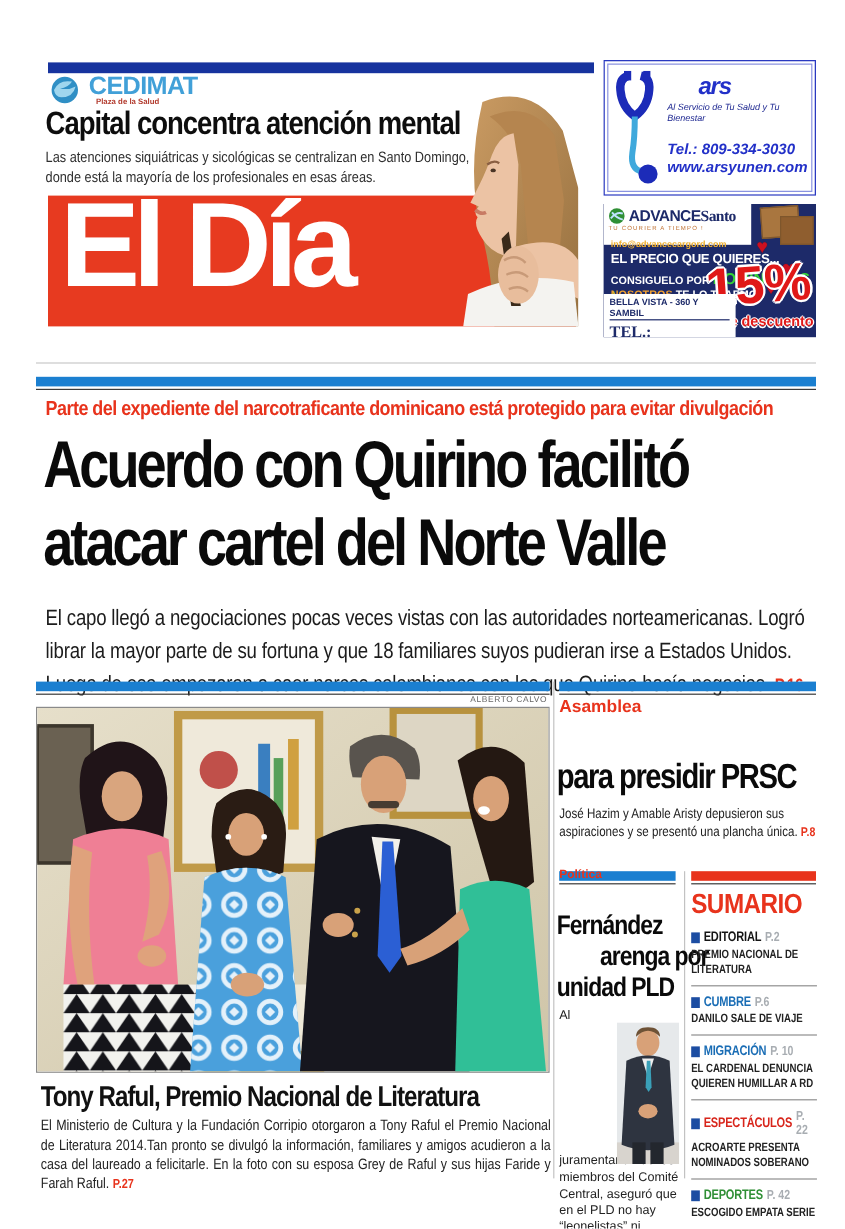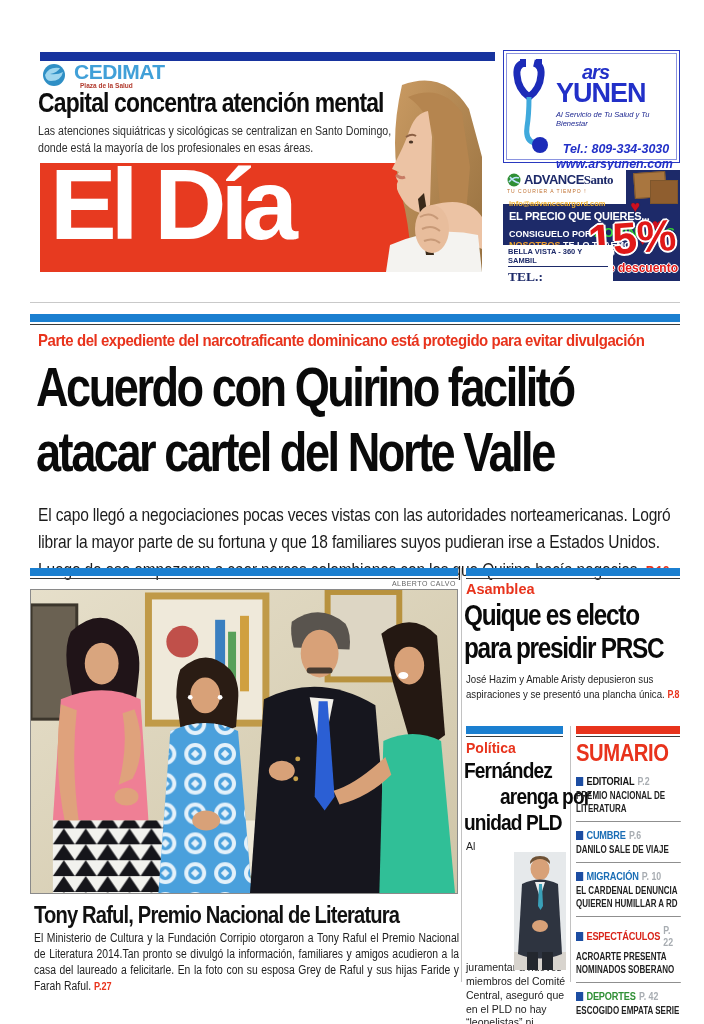--- a/index.html
+++ b/index.html
@@ -70,21 +70,21 @@
   .s-page { font-size:11px; font-weight:700; color:#a8adb2; }
   .s-desc { font-size:10px; font-weight:700; color:#222; line-height:1.3; margin-top:2px; }
 
   
   .ad-yunen { position:absolute; left:503px; top:50px; width:177px; height:113px; background:#fff;
     border:1px solid #2a39c0; box-shadow:inset 0 0 0 2px #fff, inset 0 0 0 3px #8a93e0; box-sizing:border-box; }
   .yu-text { position:absolute; left:52px; top:10px; width:120px; color:#2230c8; }
   .yu-ars { font-size:20px; font-weight:900; font-style:italic; letter-spacing:-1px; margin-left:26px; }
   .yu-name { font-size:27px; font-weight:900; letter-spacing:-1px; margin-top:-6px; }
   .yu-tag { font-size:7.5px; font-style:italic; color:#1c2690; margin-top:1px; }
-  .yu-phone { font-size:12.5px; font-weight:900; font-style:italic; margin-top:14px;text-align:center; }
+  .yu-phone { font-size:12.5px; font-weight:900; font-style:italic; margin-top:14px; }
   .yu-web { font-size:12.5px; font-weight:900; font-style:italic; margin-top:1px; }
 
   
   .ad-adv { position:absolute; left:503px; top:170px; width:177px; height:111px; background:#1d2a69; box-sizing:border-box; overflow:hidden; }
   .adv-top { position:absolute; left:0; top:0; width:123px; height:34px; background:#fff; padding:2px 4px; box-sizing:border-box; }
   .adv-brand { font-size:13px; font-weight:900; color:#1d2a69; letter-spacing:-0.5px; }
   .adv-brand .b2 { font-family:"Liberation Serif",serif; font-weight:700; }
   .adv-tag { font-size:5px; color:#c07030; letter-spacing:1px; }
   .adv-email { font-size:7.5px; font-weight:700; color:#f0b030; margin-top:1px; }
   .adv-l1 { position:absolute; left:6px; top:40px; font-size:11px; font-weight:900; color:#fff; letter-spacing:-0.3px; }
@@ -123,21 +123,20 @@
   <div class="ad-yunen">
     <svg class="abs" style="left:6px; top:8px;" width="48" height="96" viewBox="0 0 48 96">
       <path d="M14,4 q-8,2 -7,12 q1,14 12,22 q11,-8 12,-22 q1,-10 -7,-12" fill="none" stroke="#1c2bb8" stroke-width="7"></path>
       <path d="M19,38 q0,18 -2,30 q-2,14 8,16" fill="none" stroke="#3fa9dc" stroke-width="5"></path>
       <circle cx="30" cy="86" r="8" fill="#1c2bb8"></circle>
       <rect x="10" y="0" width="6" height="8" fill="#1c2bb8"></rect>
         <rect x="26" y="0" width="6" height="8" fill="#1c2bb8"></rect>
     </svg>
     <div class="yu-text">
       <div class="yu-ars">ars</div>
-      <div class="yu-name">YUNEN</div>
       <div class="yu-tag">Al Servicio de Tu Salud y Tu Bienestar</div>
       <div class="yu-phone">Tel.: 809-334-3030</div>
       <div class="yu-web">www.arsyunen.com</div>
     </div>
   </div>
 
   <div class="ad-adv">
     <div class="crate" style="right:14px; top:2px; width:30px; height:24px; transform:rotate(-4deg);"></div>
     <div class="crate" style="right:2px; top:10px; width:26px; height:22px; background:#8f5e2f;"></div>
     <div class="adv-top">
@@ -273,35 +272,32 @@
     </svg>
   </div>
   <div class="abs" style="left:34px; top:901px;">
     <span class="cx cap-title" style="transform:scaleX(.84);">Tony Raful, Premio Nacional de Literatura</span>
   </div>
   <div class="abs blk cap-body" style="left:34px; top:930px;">
     <span>El Ministerio de Cultura y la Fundación Corripio otorgaron a Tony Raful el Premio Nacional de Literatura 2014.Tan pronto se divulgó la información, familiares y amigos acudieron a la casa del laureado a felicitarle. En la foto con su esposa Grey de Raful y sus hijas Faride y Farah Raful.</span> <span class="pg" style="font-size:11px;">P.27</span>
   </div>
 
   <div class="abs sec-label" style="left:466px; top:581px;">Asamblea</div>
-  <div class="abs" style="left:464px; top:600px;">
-    <span class="cx asa-head" style="transform:scaleX(.84);">Quique es electo</span>
-  </div>
   <div class="abs" style="left:464px; top:633px;">
     <span class="cx asa-head" style="transform:scaleX(.84);">para presidir PRSC</span>
   </div>
   <div class="abs blk asa-body" style="left:466px; top:672px;">
     <span>José Hazim y Amable Aristy depusieron sus aspiraciones y se presentó una plancha única.</span> <span class="pg" style="font-size:10.5px;">P.8</span>
   </div>
 
   <div class="bar under abs" style="left:466px; top:726px; width:97px;"></div>
   <div class="bar red under abs" style="left:576px; top:726px; width:104px;"></div>
   <div class="vdiv" style="left:570px; top:726px; height:256px;"></div>
 
-  <div class="abs sec-label" style="left:466px; top:740px; font-size:14px;">Política</div>
+  <div class="abs sec-label" style="left:466px; top:724px; font-size:10px;">Política</div>
   <div class="abs" style="left:464px; top:758px;">
     <span class="cx pol-head" style="transform:scaleX(.85);">Fernández</span>
   </div>
   <div class="abs" style="left:464px; top:784px;margin-left:36px;">
     <span class="cx pol-head" style="transform:scaleX(.85);">arenga por</span>
   </div>
   <div class="abs" style="left:464px; top:810px;">
     <span class="cx pol-head" style="transform:scaleX(.85);">unidad PLD</span>
   </div>
   <div class="abs pol-body" style="left:466px; top:840px;">

